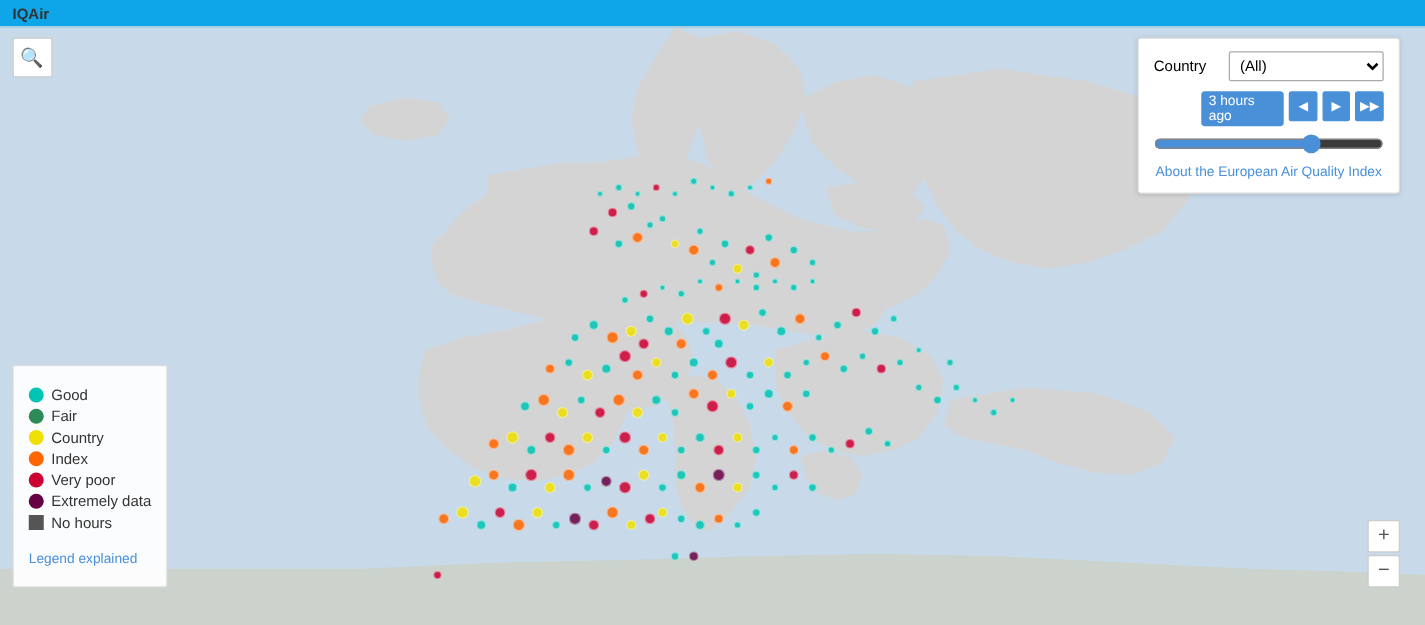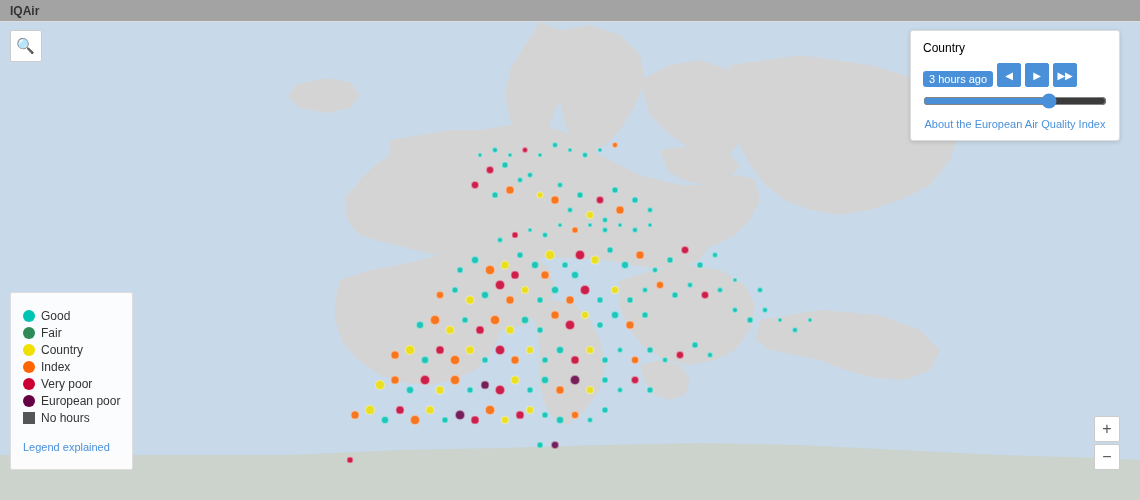--- a/index.html
+++ b/index.html
@@ -18,21 +18,21 @@
       position: absolute;
       top: 0; left: 0;
       width: 100%; height: 100%;
     }
 
     
     #topbar {
       position: absolute;
       top: 0; left: 0; right: 0;
       height: 22px;
-      background: #a3a3a3;
+      background: #0ea5e9;
       border-bottom: 1px solid #ddd;
       display: flex;
       align-items: center;
       padding: 0 10px;
       z-index: 10;
     }
 
     
     #search-btn {
       position: absolute;
@@ -84,23 +84,24 @@
       font-size: 12px;
       border: 1px solid #aaa;
       border-radius: 2px;
       background: #fff;
       padding: 0 4px;
       cursor: pointer;
     }
 
     .time-row {
       display: flex;
-      align-items: flex-end;
+      align-items: flex-start;
       gap: 4px;
       margin-bottom: 6px;
+      margin-left: 38px;
     }
 
     .time-badge {
       background: #4a90d9;
       color: #fff;
       font-size: 11px;
       padding: 2px 6px;
       border-radius: 3px;
     }
 
@@ -433,20 +434,21 @@
     <span style="font-size:12px; color:#333; font-weight:bold;">IQAir</span>
   </div>
 
   <button id="search-btn">
     <span>🔍</span>
   </button>
 
   <div id="controls-panel">
     <div class="control-row">
       <span class="control-label">Country</span>
+      <select class="control-select"><option>(All)</option><option>Germany</option><option>France</option><option>Spain</option><option>Italy</option><option>Poland</option></select>
     </div>
     <div class="time-row">
       <span class="time-badge">3 hours ago</span>
       <button class="nav-btn">◀</button>
       <button class="nav-btn">▶</button>
       <button class="nav-btn">▶▶</button>
     </div>
     <div class="slider-row">
       <input type="range" class="time-slider" min="0" max="100" value="70" style="">
     </div>
@@ -469,21 +471,21 @@
     <div class="legend-item">
       <div class="legend-dot" style="background:#ff6600;"></div>
       <span>Index</span>
     </div>
     <div class="legend-item">
       <div class="legend-dot" style="background:#cc0033;"></div>
       <span>Very poor</span>
     </div>
     <div class="legend-item">
       <div class="legend-dot" style="background:#660044;"></div>
-      <span>European poor</span>
+      <span>Extremely data</span>
     </div>
     <div class="legend-item">
       <div class="legend-square" style="background:#555555;"></div>
       <span>No hours</span>
     </div>
     <a class="legend-explained">Legend explained</a>
   </div>
 
   <div id="zoom-controls">
     <button class="zoom-btn">+</button>

